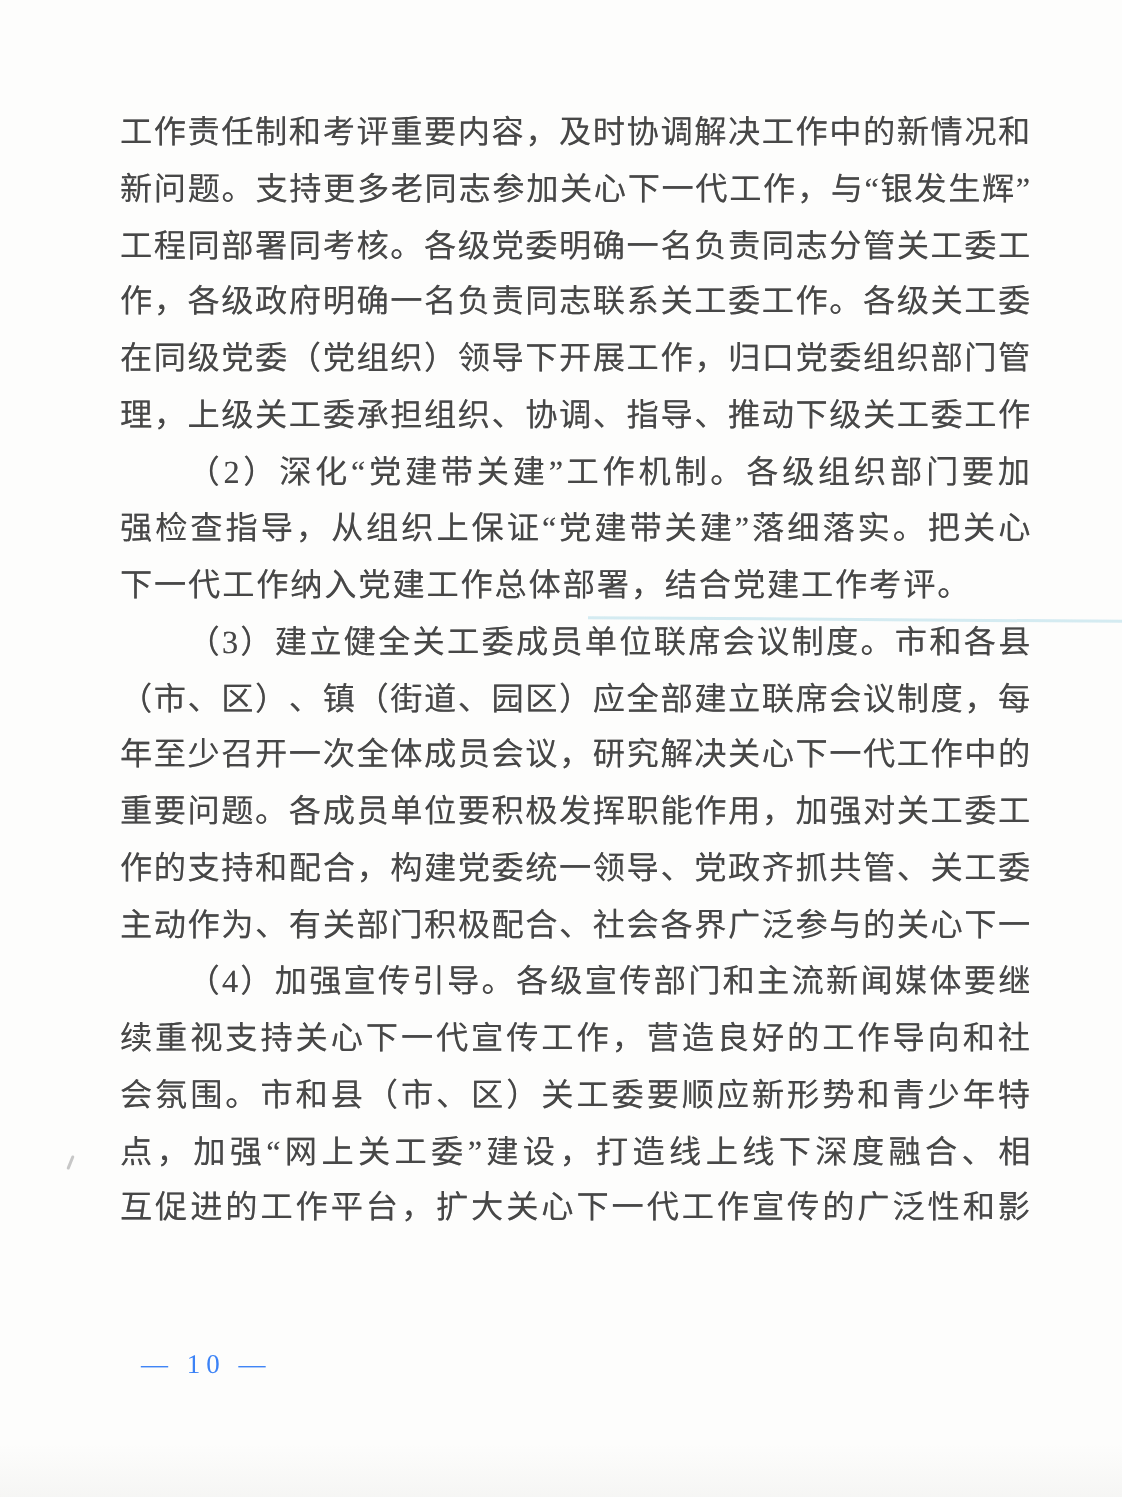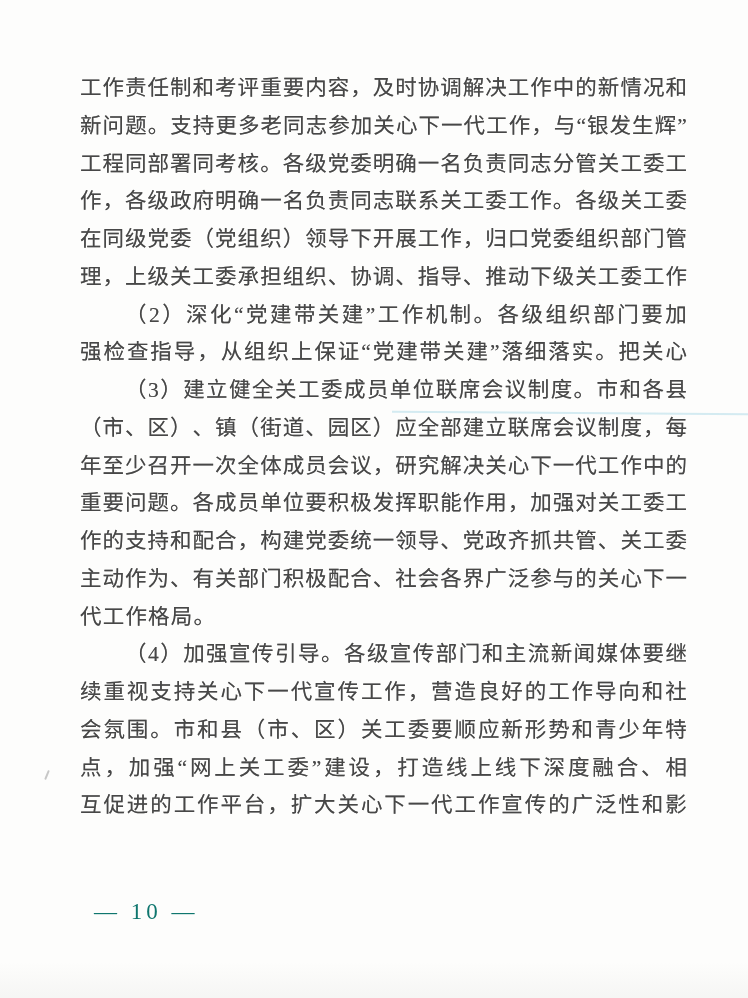--- a/index.html
+++ b/index.html
@@ -32,23 +32,23 @@
     justify-content: space-between;
     align-items: baseline;
     letter-spacing: 0;
   }
   .line.justify span { display: inline-block; }
   .line.indent-first { padding-left: 45px; }
   .page-number {
     position: absolute;
     left: 94px;
     top: 899px;
-    font-size: 23px;
+    font-size: 18px;
     letter-spacing: 4px;
-    color: #0f766e;
+    color: #3b82f6;
   }
   
   .mark-tick {
     position: absolute;
     left: 46px;
     top: 770px;
     width: 2px;
     height: 10px;
     background: #9a9a9a;
     opacity: 0.55;
@@ -306,20 +306,21 @@
           <span>”</span>
           <span>落</span>
           <span>细</span>
           <span>落</span>
           <span>实</span>
           <span>。</span>
           <span>把</span>
           <span>关</span>
           <span>心</span>
         </div>
+        <div class="line">下一代工作纳入党建工作总体部署，结合党建工作考评。</div>
       </div>
       <div class="paragraph">
         <div class="line justify indent-first">
           <span>（</span>
           <span>3</span>
           <span>）</span>
           <span>建</span>
           <span>立</span>
           <span>健</span>
           <span>全</span>
@@ -480,21 +481,20 @@
           <span>广</span>
           <span>泛</span>
           <span>参</span>
           <span>与</span>
           <span>的</span>
           <span>关</span>
           <span>心</span>
           <span>下</span>
           <span>一</span>
         </div>
-        <div class="line">代工作格局。</div>
       </div>
       <div class="paragraph">
         <div class="line justify indent-first">
           <span>（</span>
           <span>4</span>
           <span>）</span>
           <span>加</span>
           <span>强</span>
           <span>宣</span>
           <span>传</span>

